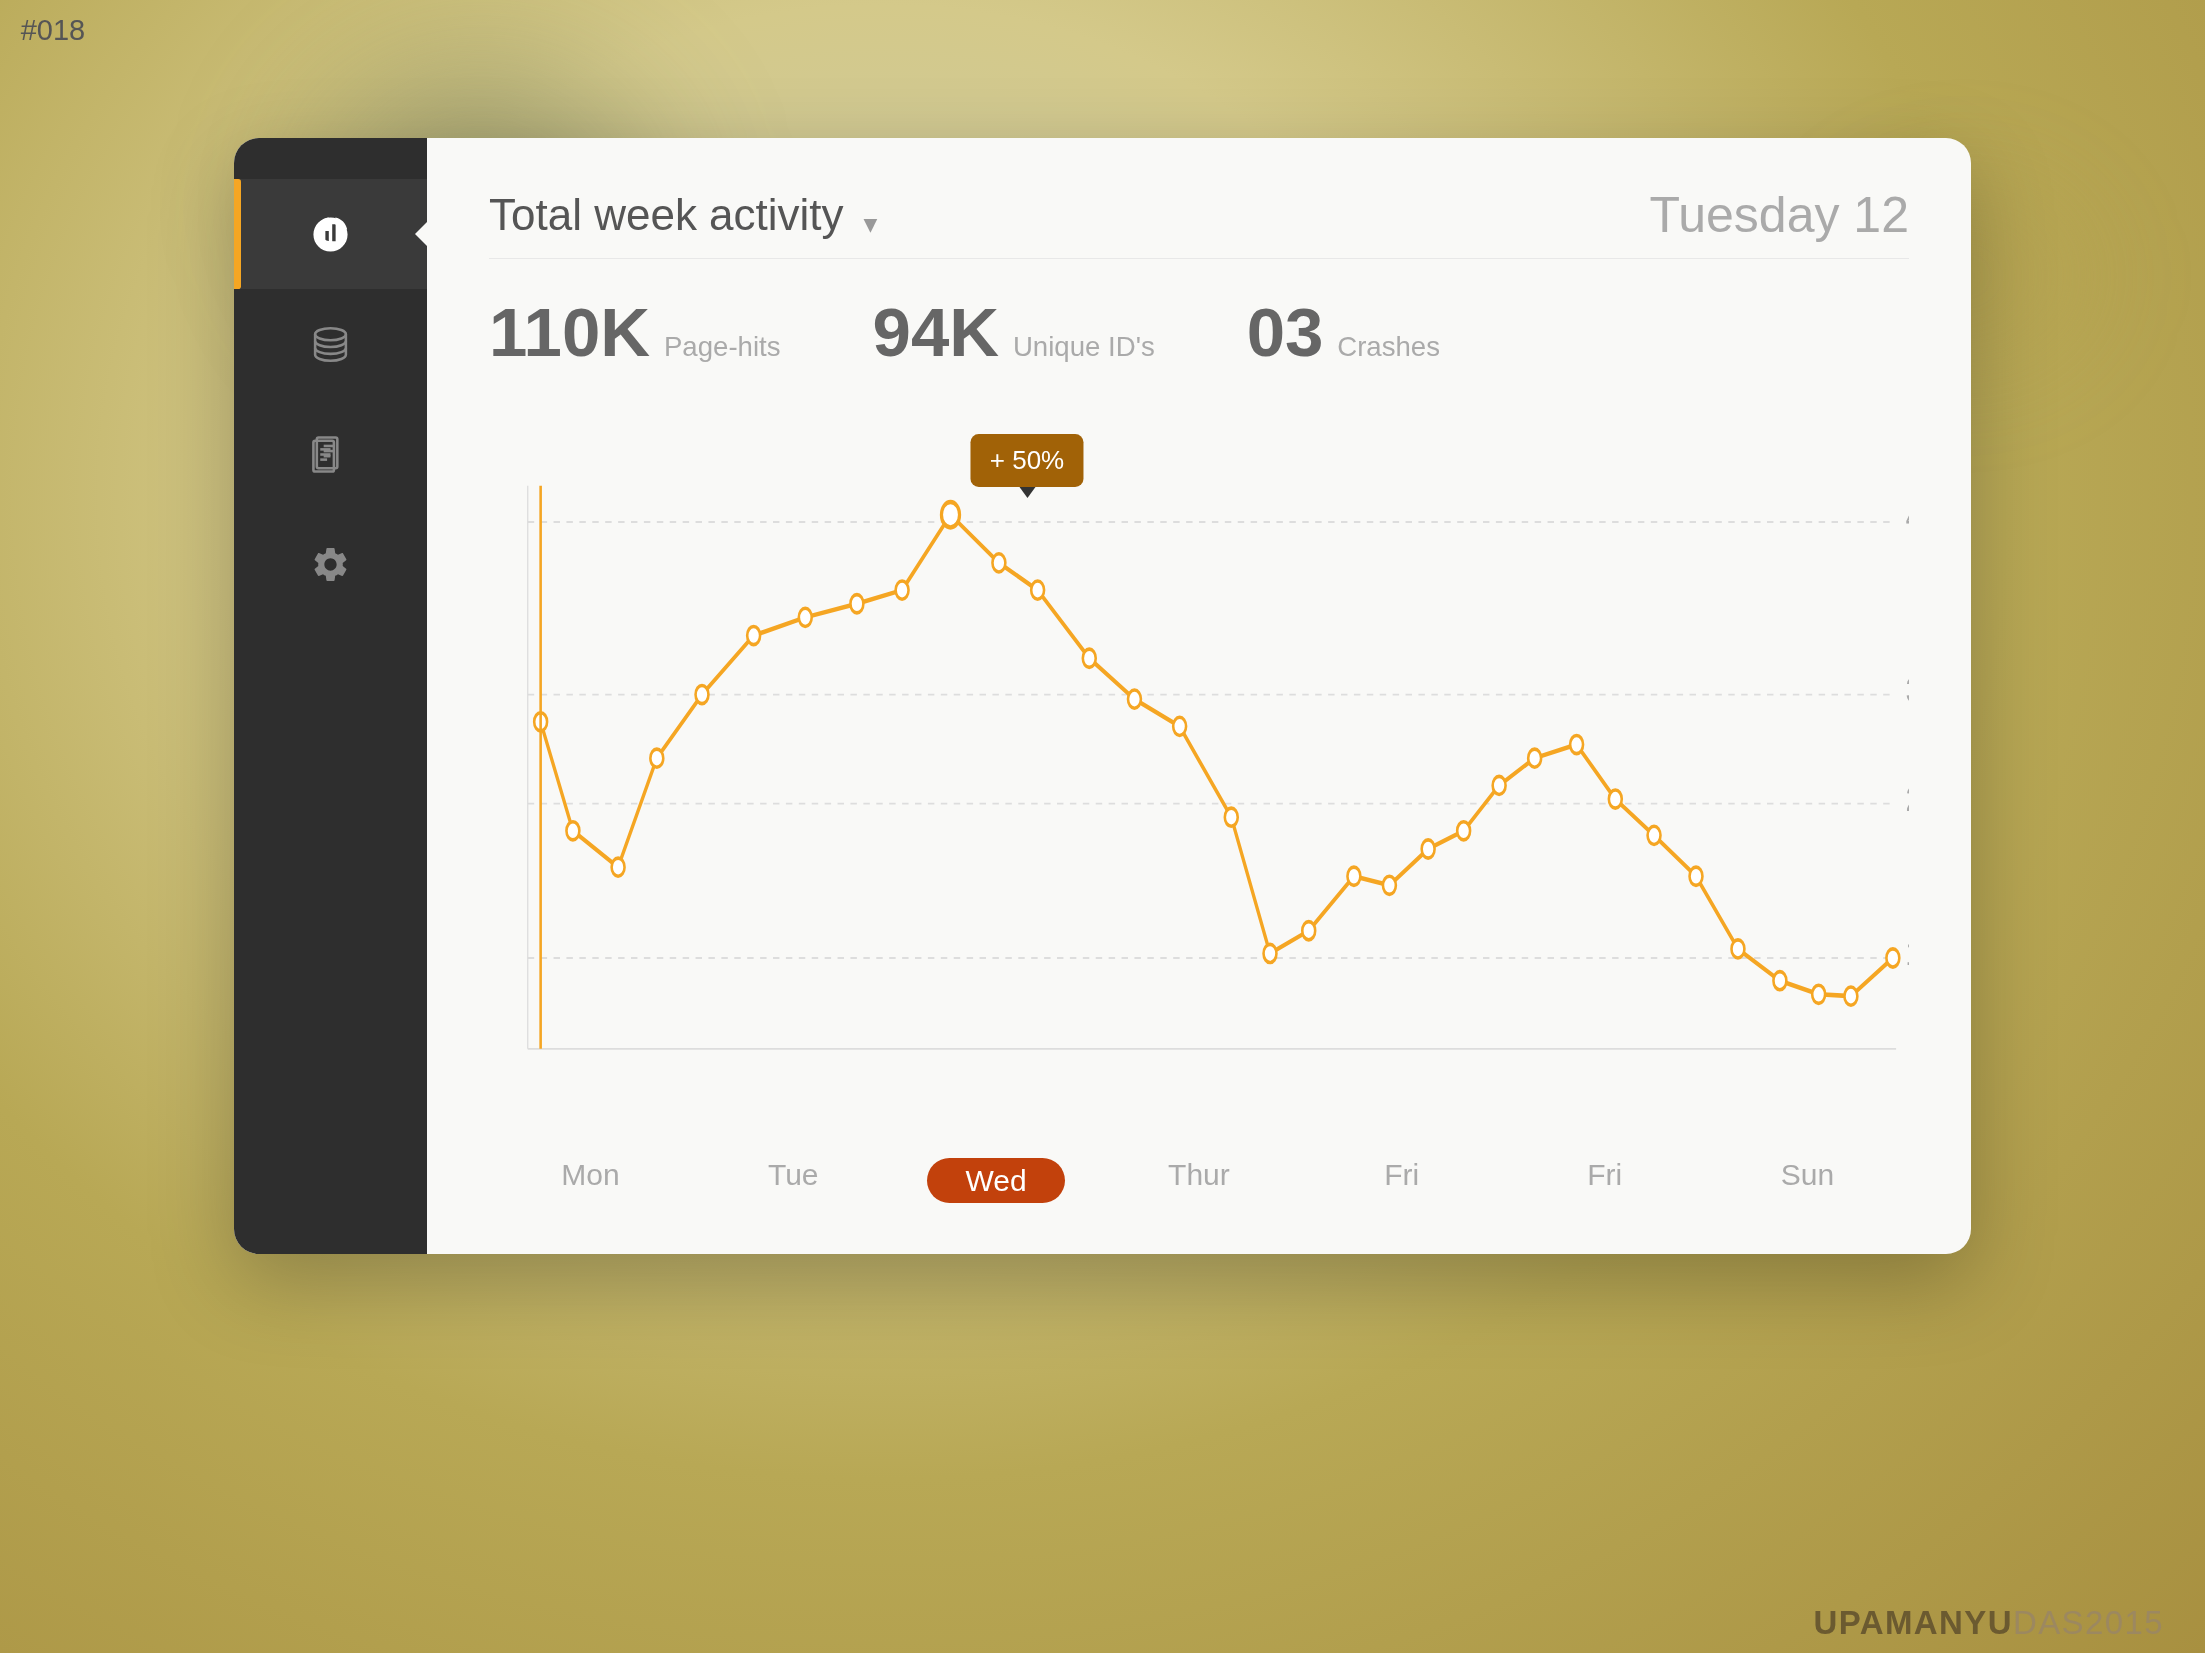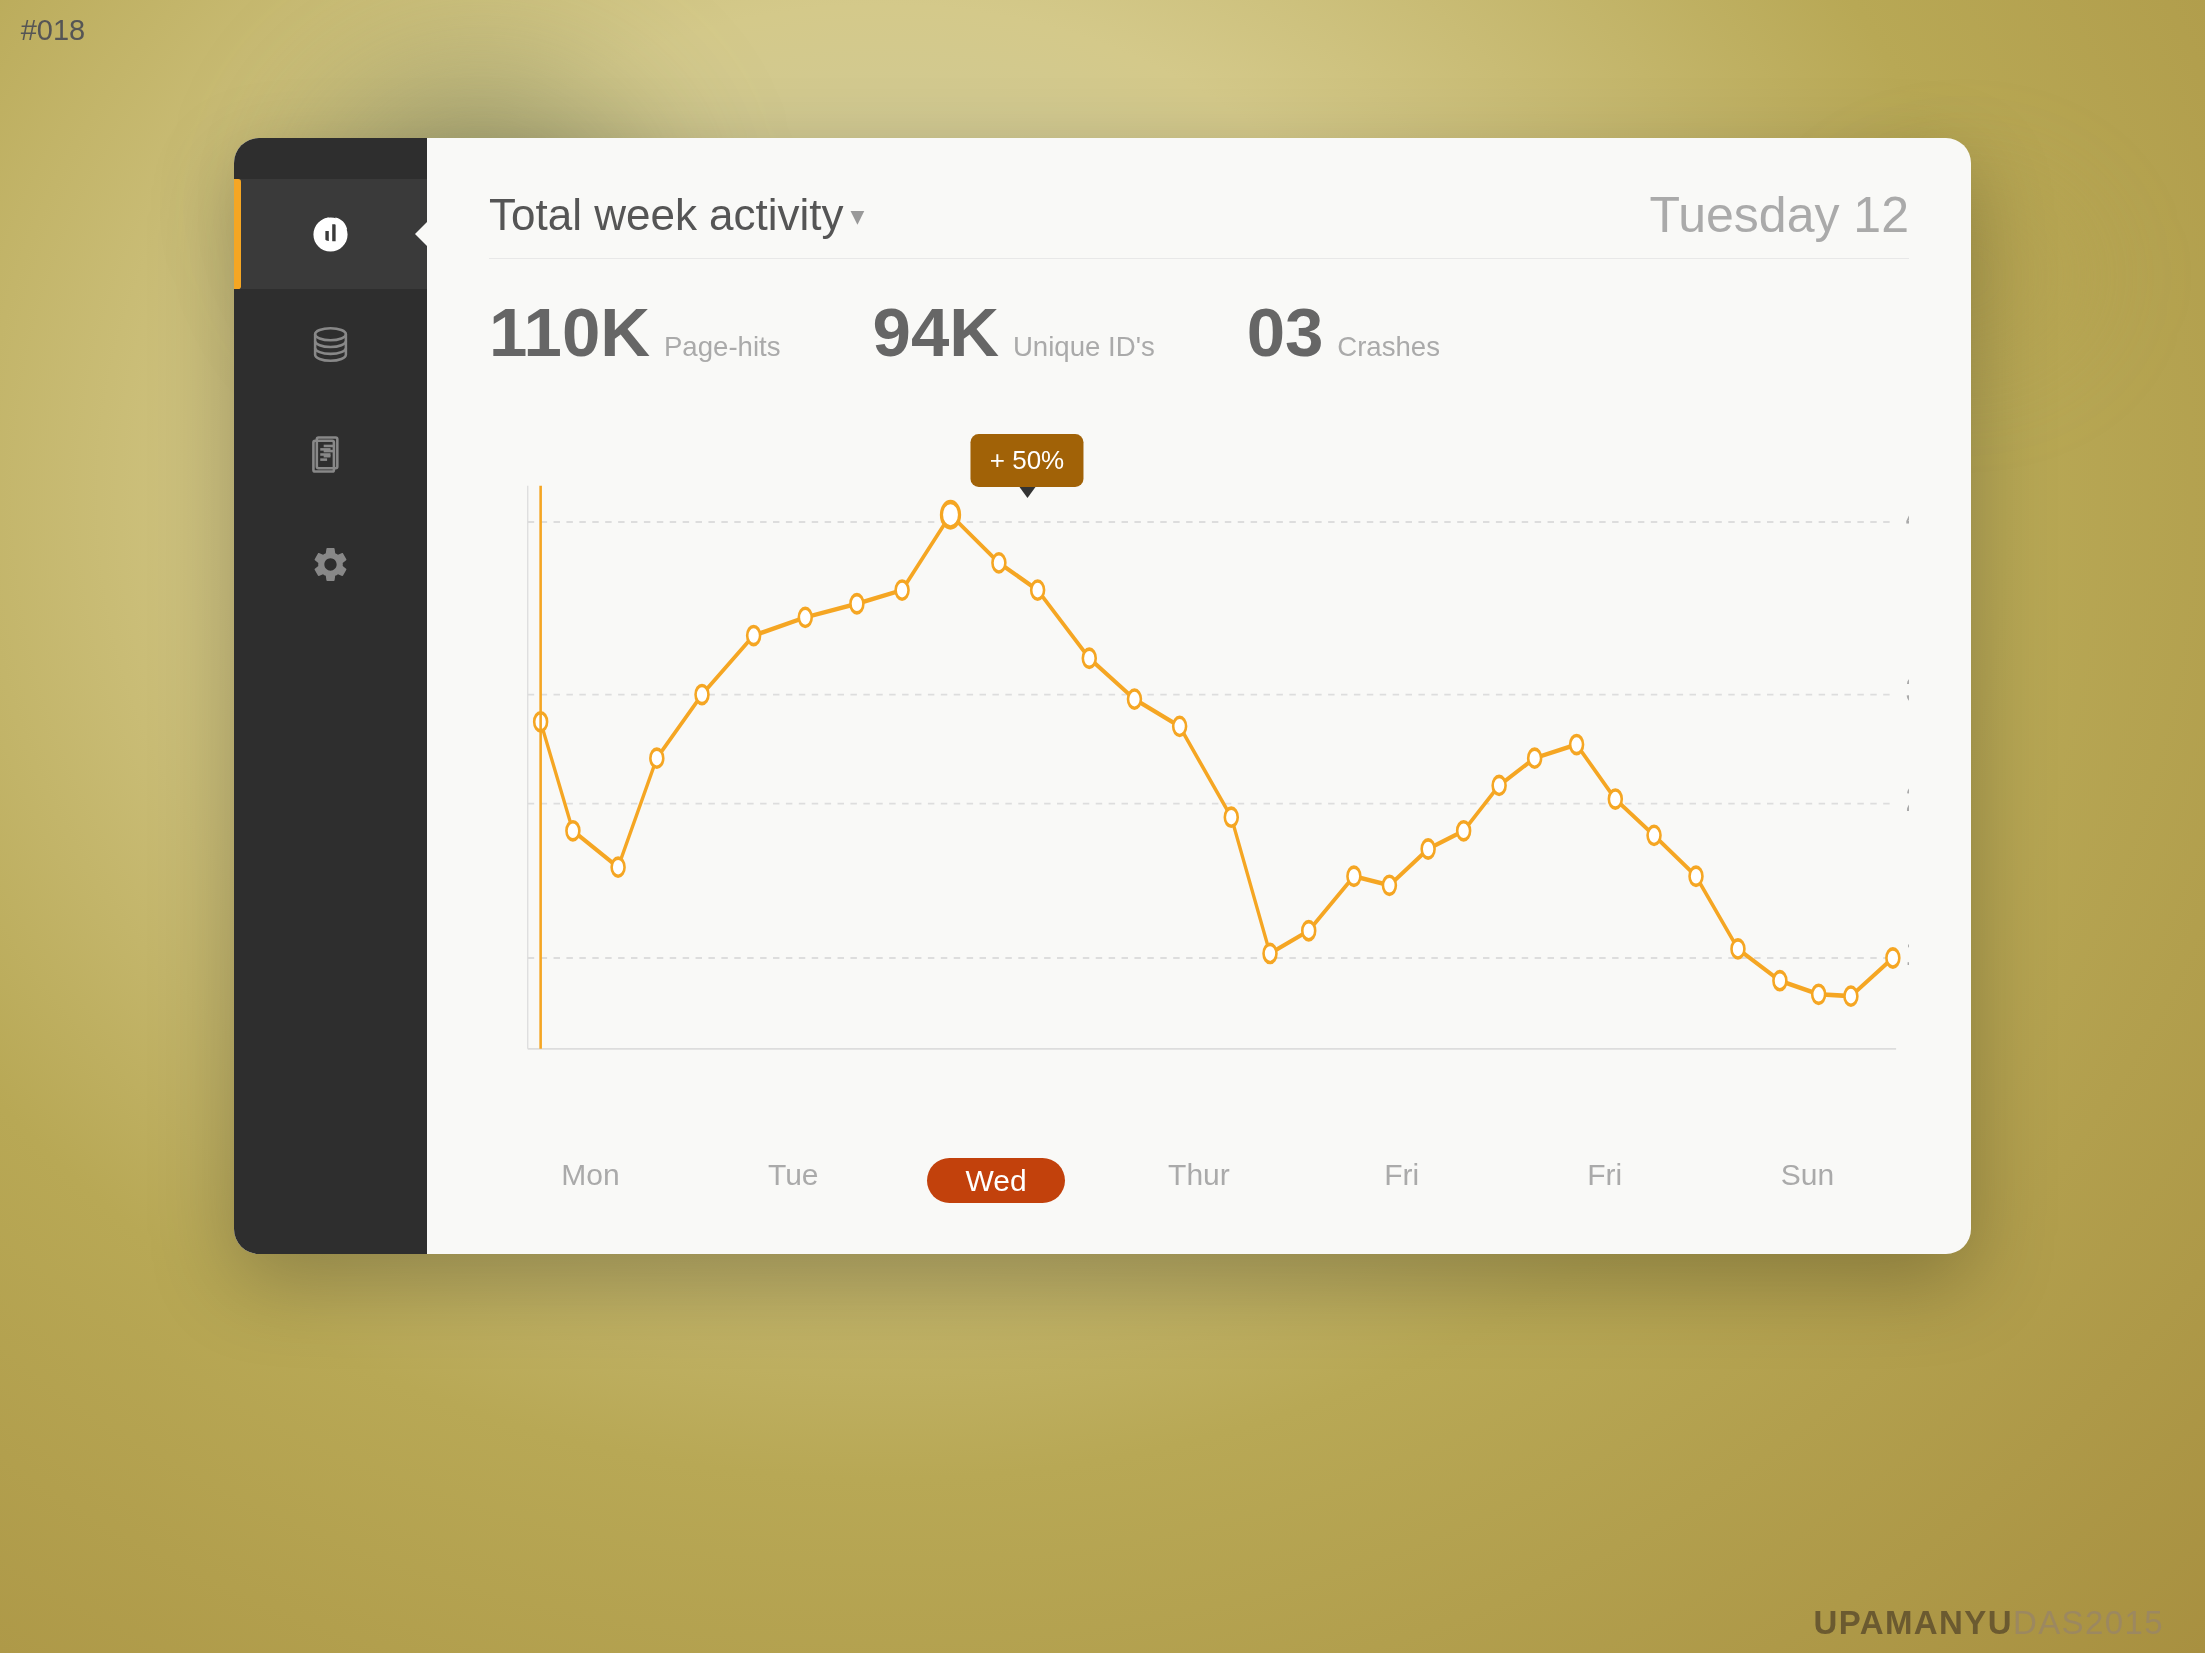--- a/index.html
+++ b/index.html
@@ -154,22 +154,22 @@
     
     #header-row {
       display: flex;
       align-items: center;
       justify-content: space-between;
       margin-bottom: 13.8px;
     }
 
     #title-dropdown {
       display: flex;
-      align-items: center;
-      gap: 7px;
+      align-items: flex-end;
+      gap: 20px;
       cursor: pointer;
     }
 
     #title-text {
       font-size: 44px;
       font-weight: 400;
       color: #555;
     }
 
     #dropdown-icon {

